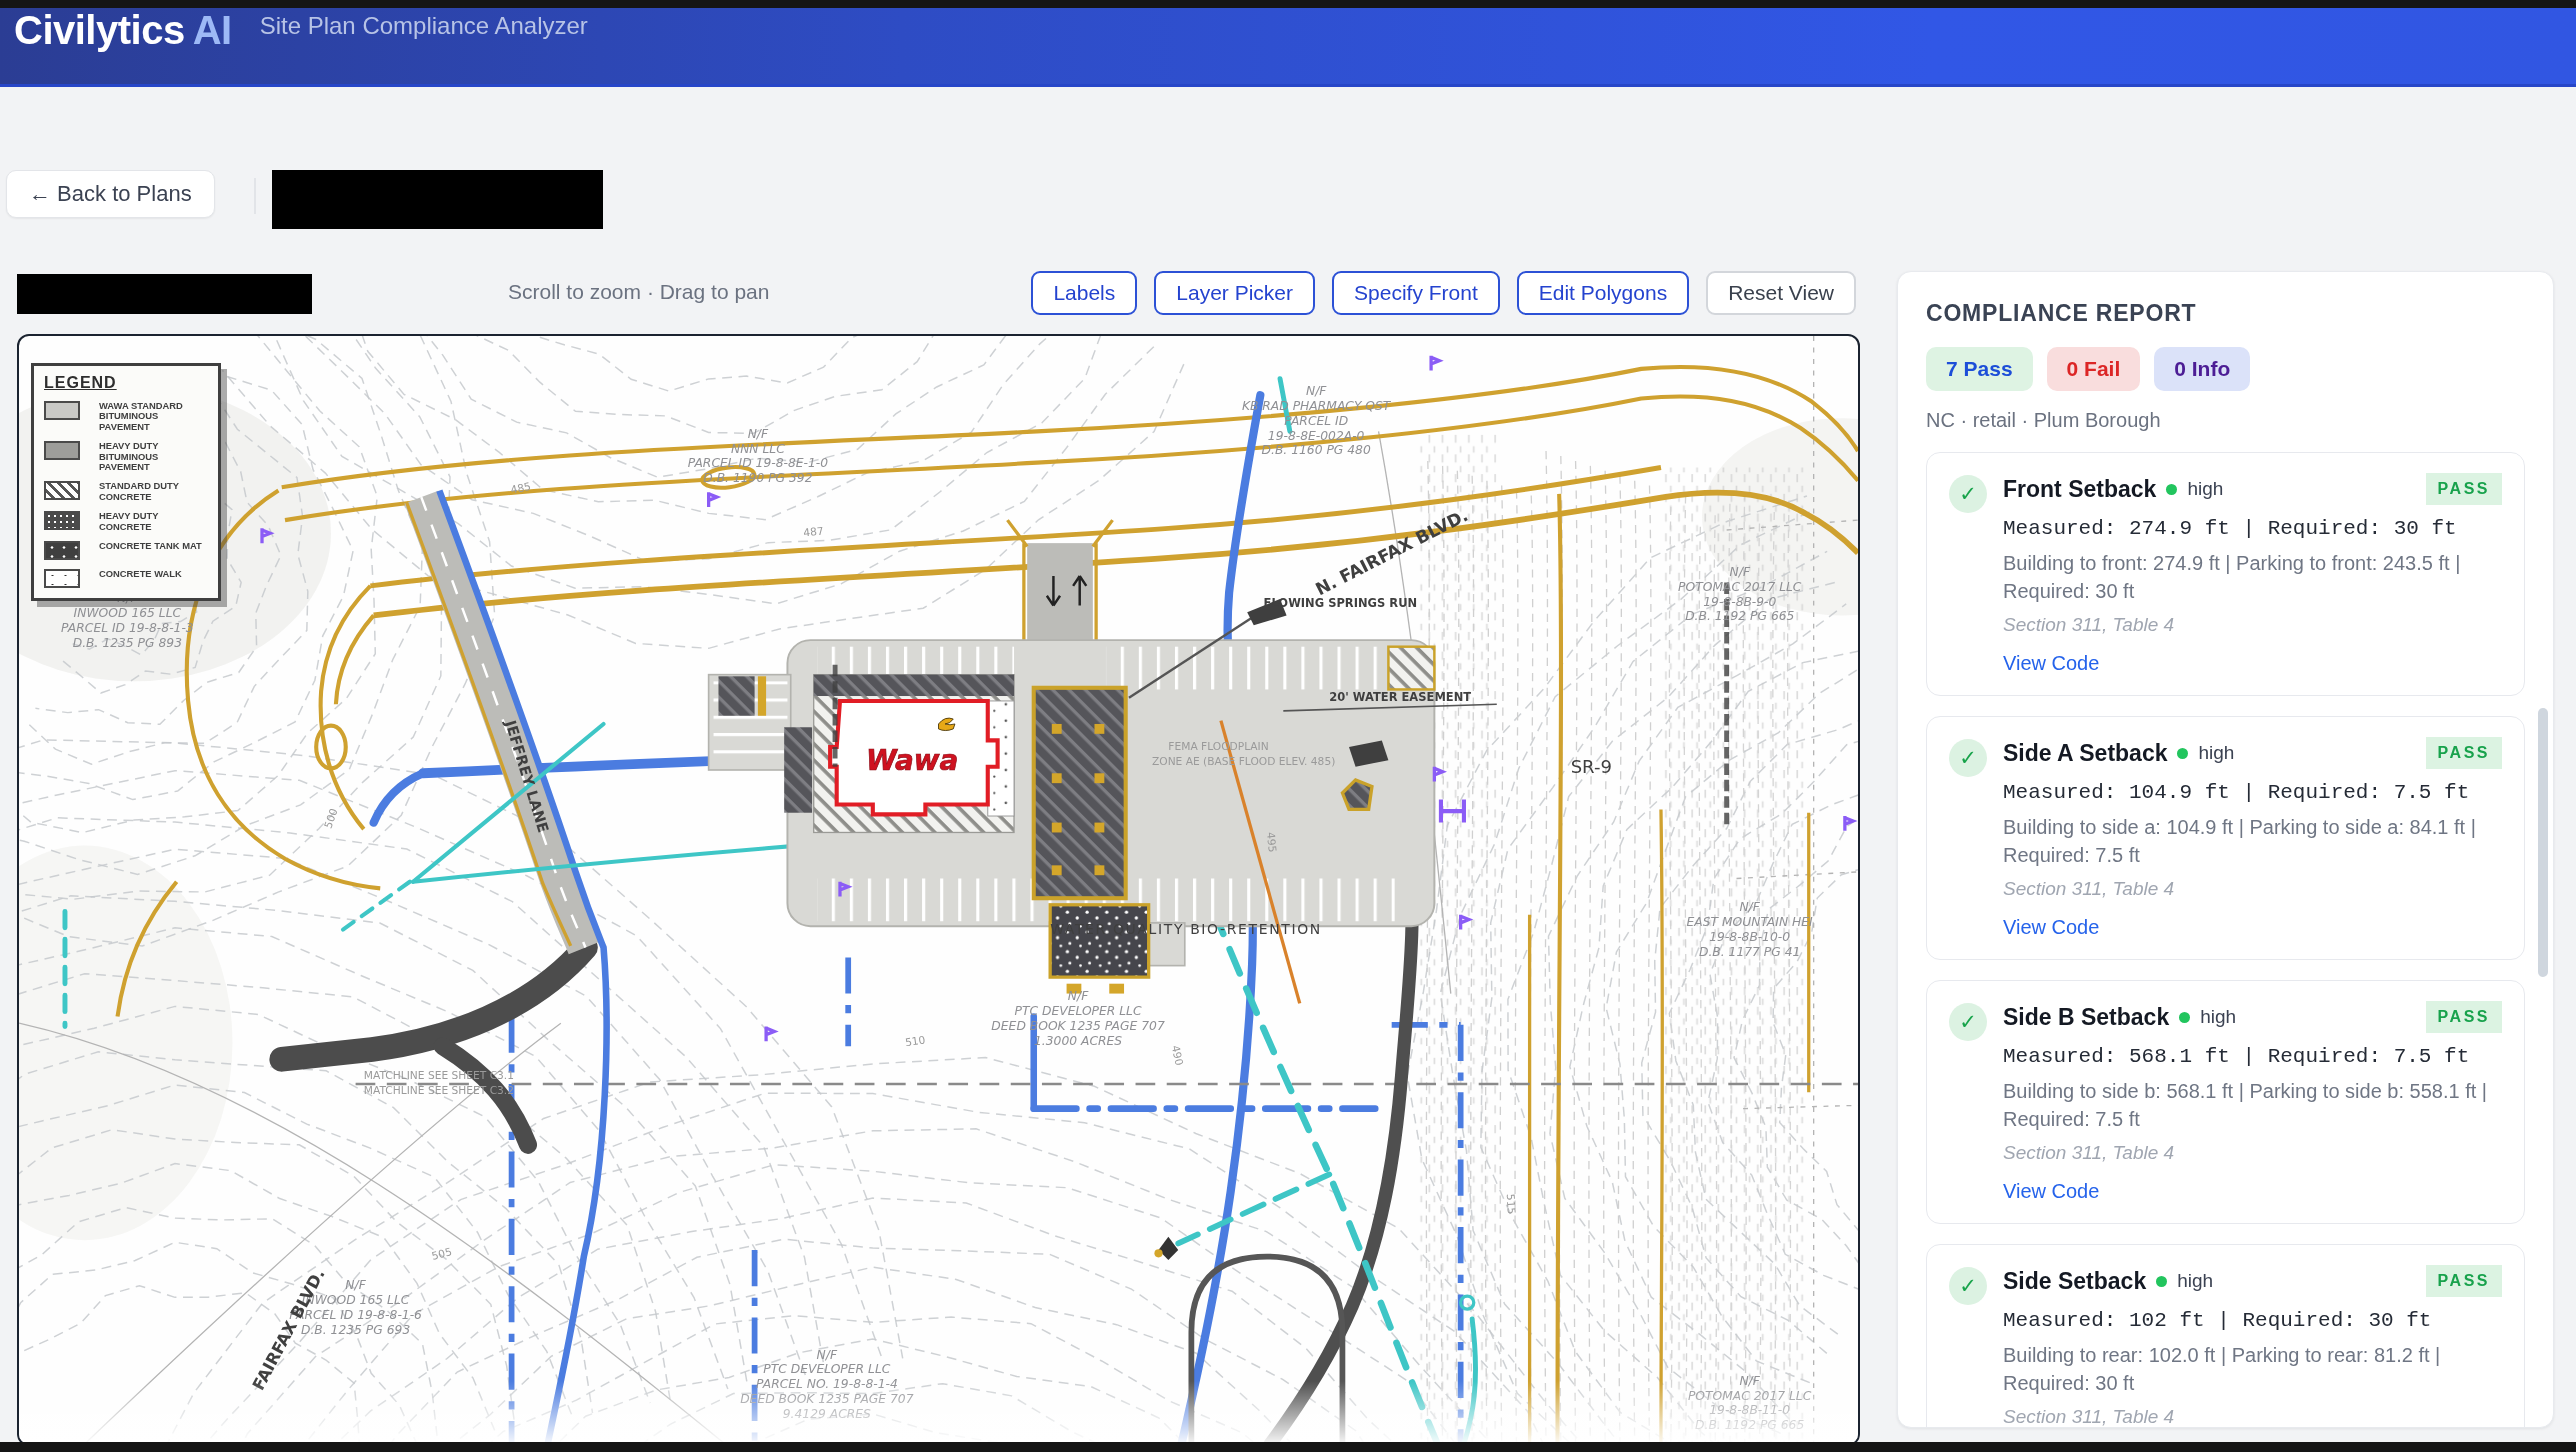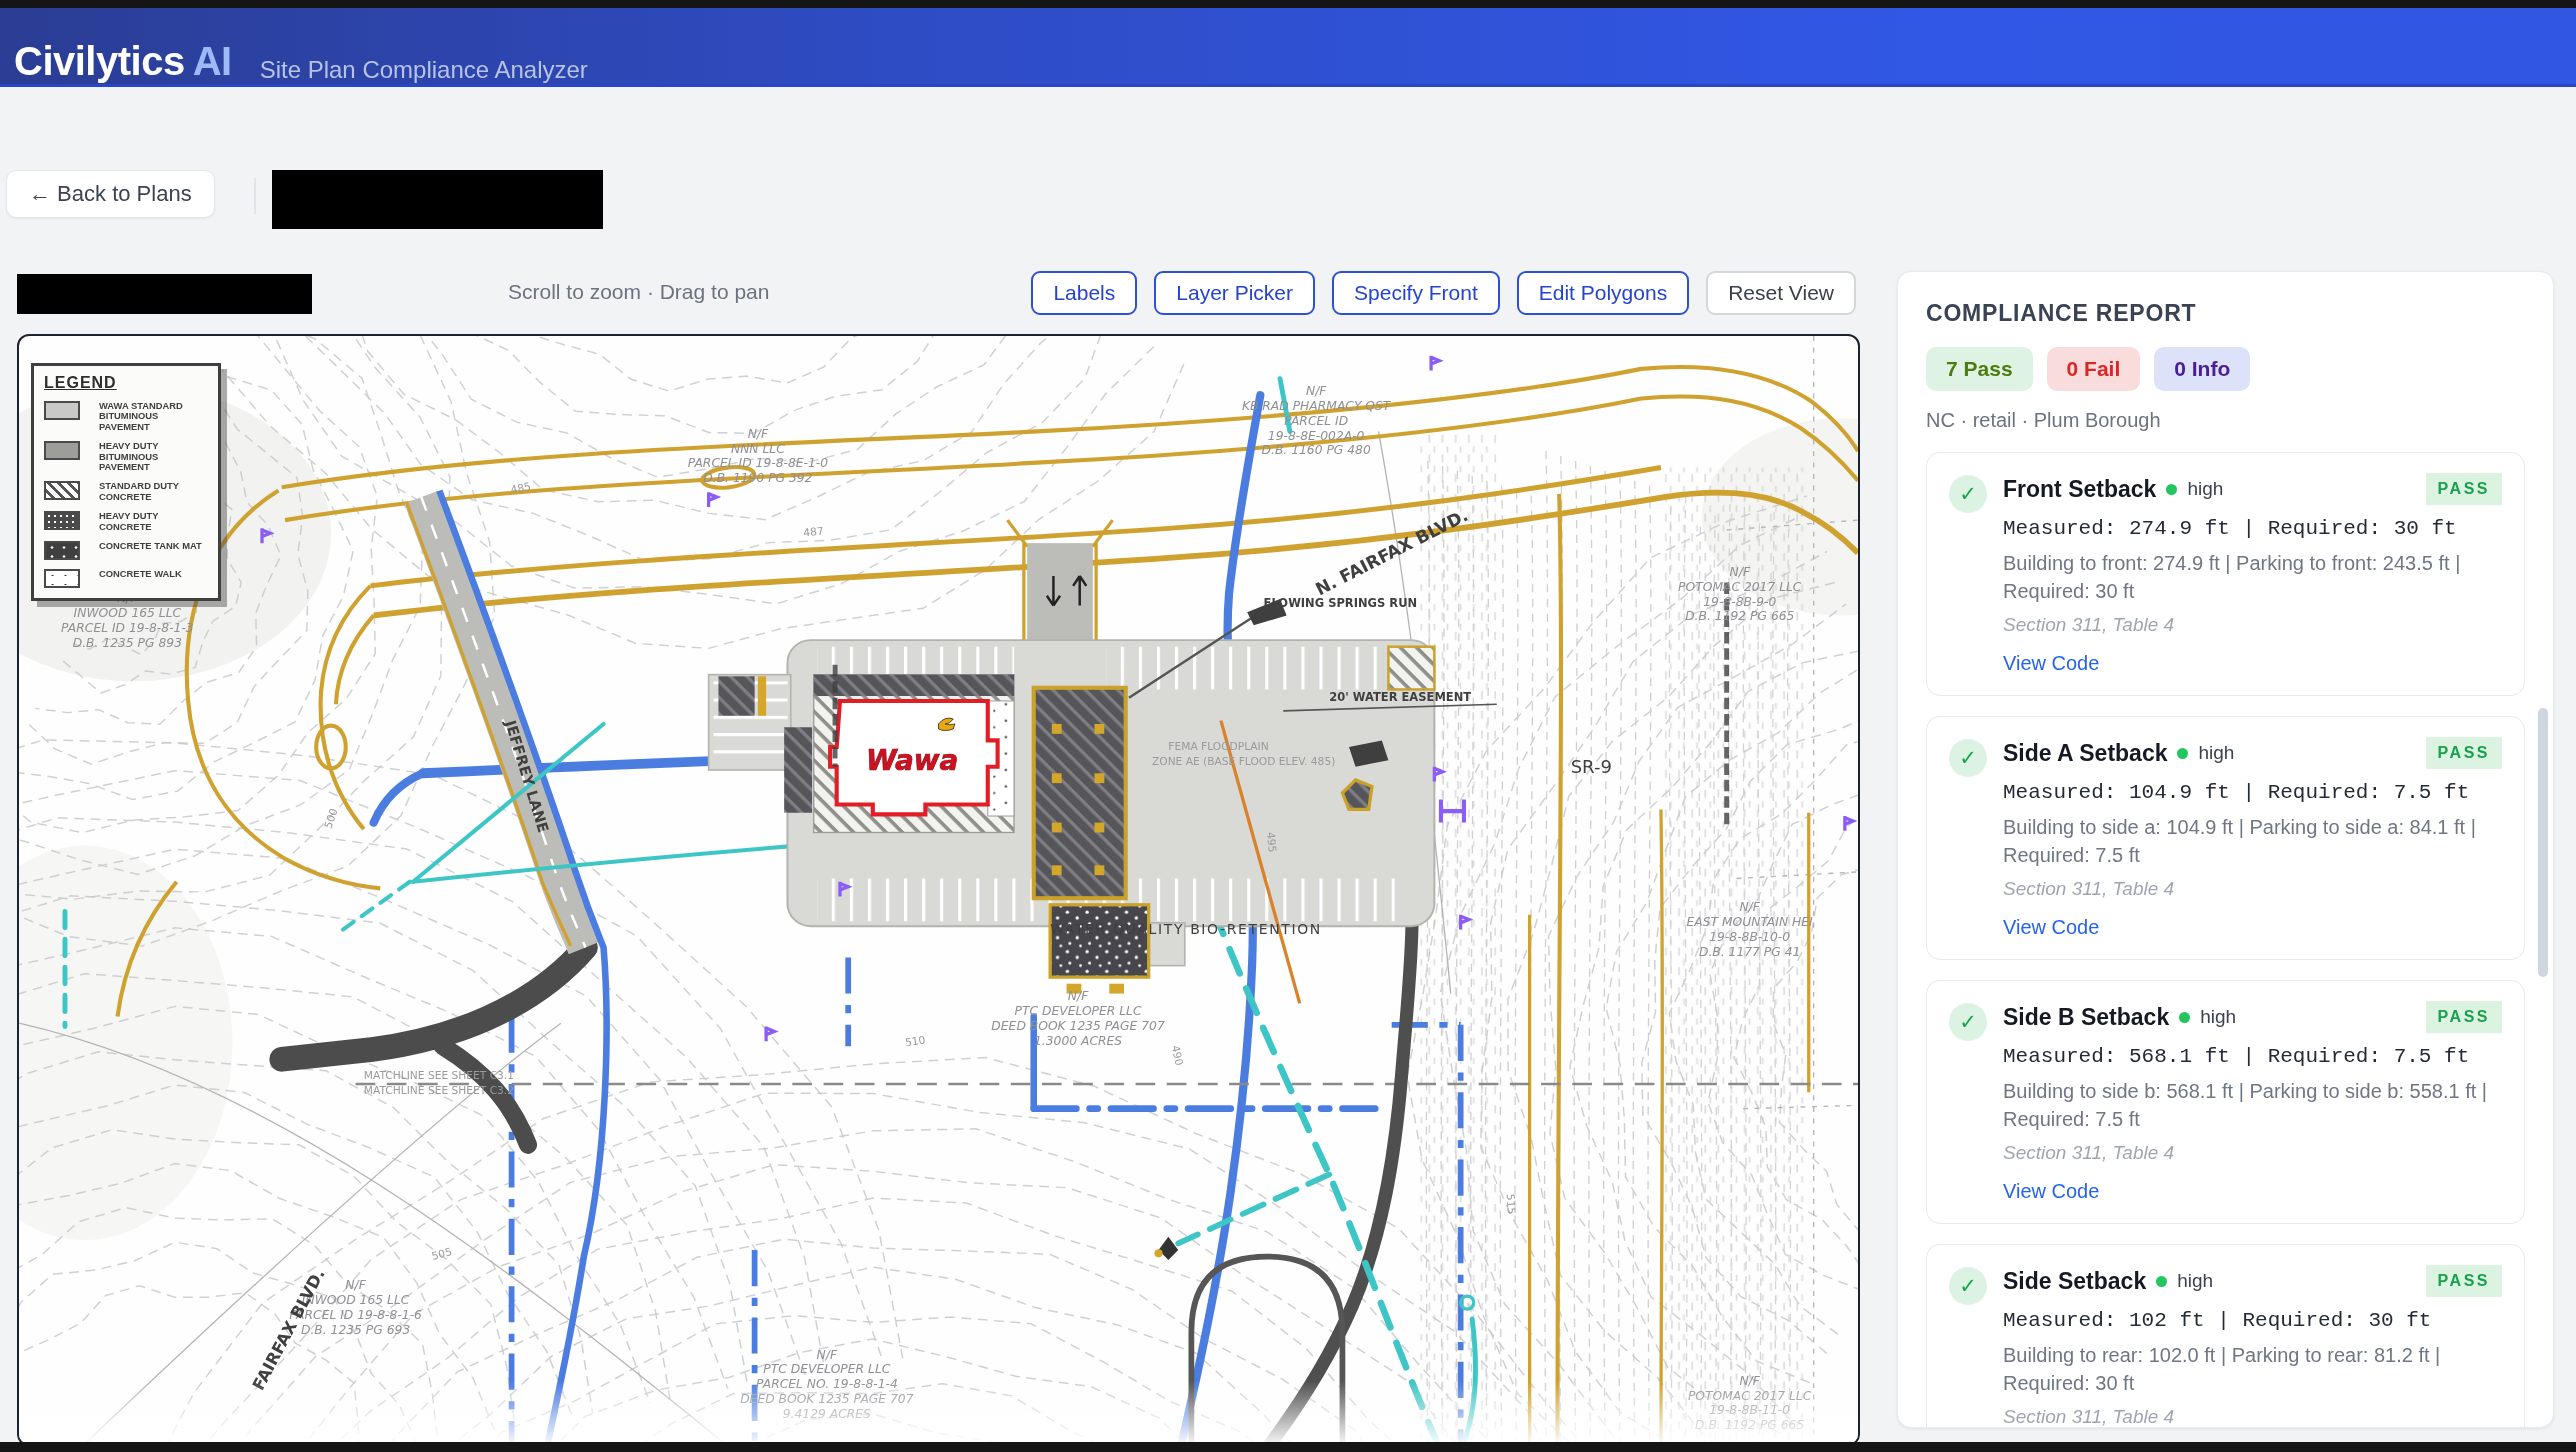--- a/index.html
+++ b/index.html
@@ -2,21 +2,21 @@
 <html><head>
 <meta charset="utf-8">
 <style>
   html,body{margin:0;padding:0;background:#e9eaec;}
   .stage{position:relative;width:2576px;height:1452px;overflow:hidden;background:#f2f3f5;
          font-family:"Liberation Sans",sans-serif;}
   
   .top-strip{position:absolute;left:0;top:0;width:2576px;height:8px;background:#151515;}
   .app-header{position:absolute;left:0;top:8px;width:2576px;height:79px;
     background:linear-gradient(90deg,#2b3d94 0%,#2e4cc4 35%,#3157e6 75%,#3156e2 100%);
-    border-bottom:3px solid #2746c8;display:flex;align-items:flex-end;padding:0 14px;box-sizing:border-box;}
+    border-bottom:3px solid #2746c8;display:flex;align-items:flex-start;padding:0 14px;box-sizing:border-box;}
   .brand{font-size:40px;font-weight:bold;color:#ffffff;letter-spacing:-0.5px;}
   .brand .accent{color:#9db9f6;margin-left:8px;}
   .subtitle{font-size:24px;color:#b7c3e6;margin-left:28px;margin-top:4px;}
   
   .back-btn{position:absolute;left:6px;top:170px;height:48px;padding:0 22px;background:#fff;
     border:1px solid #e3e5e9;border-radius:10px;font-size:22px;color:#3b4252;
     display:flex;align-items:center;box-shadow:0 1px 2px rgba(0,0,0,.06);cursor:pointer;}
   .nav-divider{position:absolute;left:254px;top:178px;width:2px;height:36px;background:#e2e4e8;}
   .redact1{position:absolute;left:272px;top:170px;width:331px;height:59px;background:#000;}
   
@@ -51,21 +51,21 @@
   text.parcel{font:italic 7.5px "DejaVu Sans",sans-serif;fill:#8f9094;text-anchor:middle;}
   text.clabel{font:6.5px "DejaVu Sans",sans-serif;fill:#9a9a9a;}
   text.roadlbl{font-family:"DejaVu Sans",sans-serif;fill:#3f3f3f;}
   
   .panel{position:absolute;left:1897px;top:271px;width:657px;height:1157px;background:#fff;
     border:1px solid #e8eaee;border-radius:14px;box-shadow:0 1px 3px rgba(16,24,40,.08);
     padding:28px;box-sizing:border-box;overflow:hidden;}
   .panel-title{font-size:23px;font-weight:800;color:#3a4354;letter-spacing:0.8px;}
   .badges{display:flex;gap:14px;margin-top:20px;}
   .badge{font-size:21px;font-weight:bold;padding:10px 20px;border-radius:10px;}
-  .badge-pass{background:#def3e3;color:#4d7c0f;}
+  .badge-pass{background:#def3e3;color:#1d4ed8;}
   .badge-fail{background:#f9dddd;color:#dc2626;}
   .badge-info{background:#dbe2f9;color:#4c1d95;}
   .panel-meta{margin-top:18px;font-size:20px;color:#6b7280;}
   .chk-card{border:1px solid #e7e9ee;border-radius:14px;padding:20px 22px;margin-top:20px;}
   .chk-row{display:flex;gap:16px;}
   .chk-icon{width:38px;height:38px;border-radius:50%;background:#dcf2e2;color:#17a34a;font-size:21px;
     display:flex;align-items:center;justify-content:center;flex:0 0 auto;margin-top:2px;}
   .chk-content{flex:1;}
   .chk-head{display:flex;align-items:center;gap:10px;}
   .chk-name{font-size:23px;font-weight:bold;color:#141923;}

